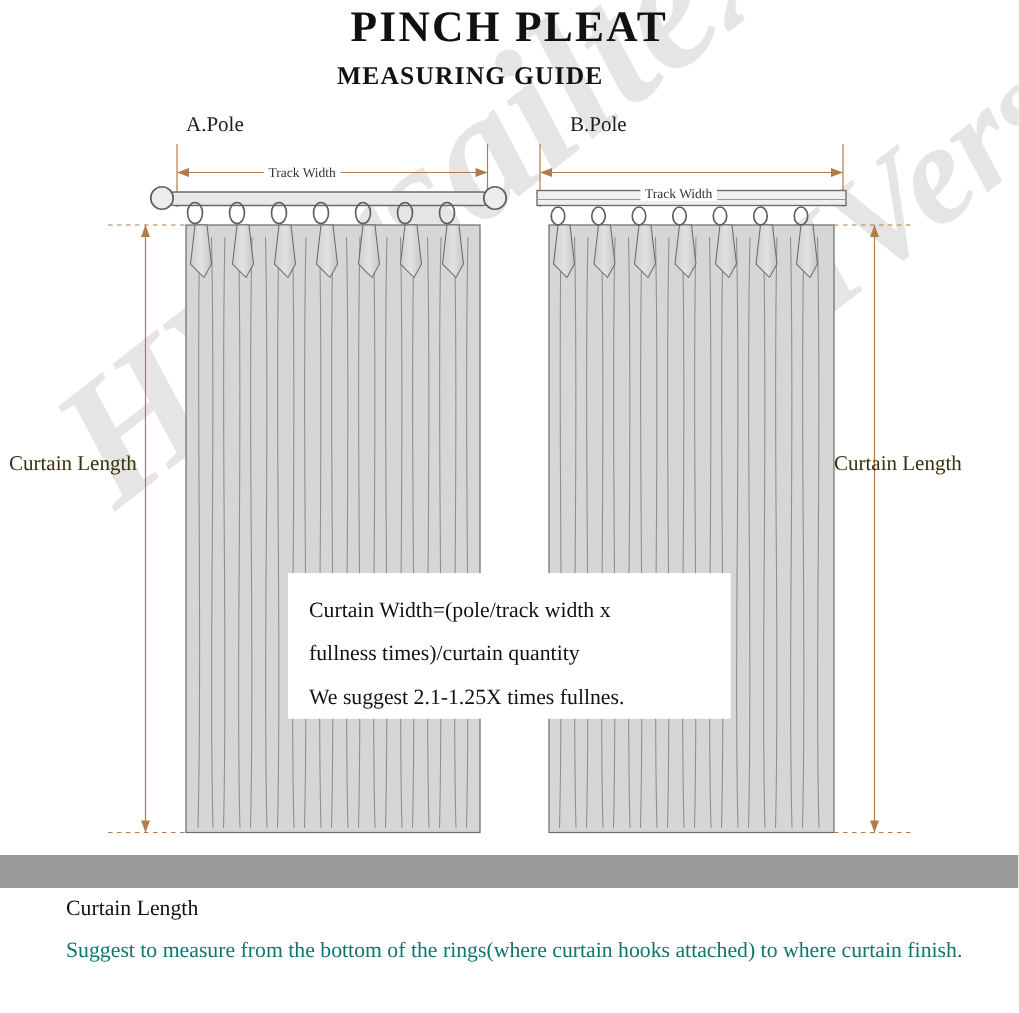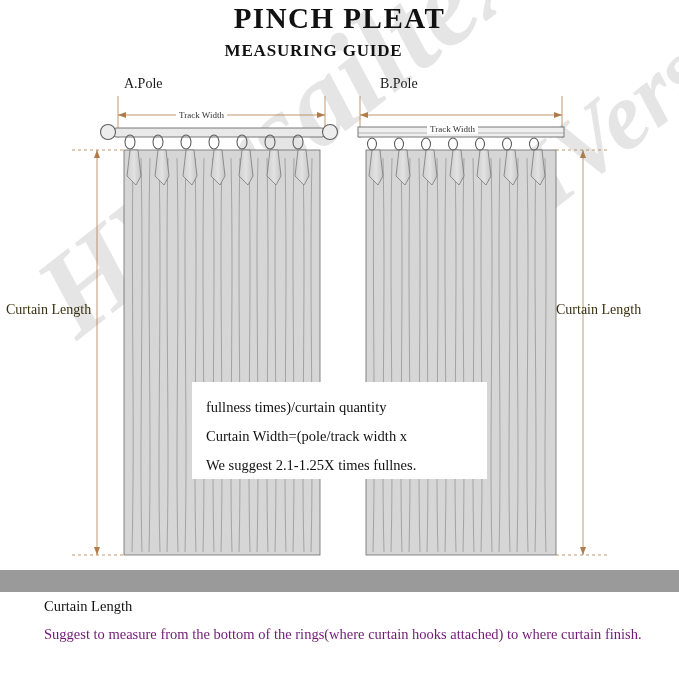--- a/index.html
+++ b/index.html
@@ -123,21 +123,21 @@
     color: #111;
     font-family: "Liberation Serif", serif;
   }
   #footer-text {
     position: absolute;
     left: 44px;
     top: 622px;
     width: 610px;
     font-size: 14.5px;
     line-height: 24px;
-    color: #701a75;
+    color: #0f766e;
     font-family: "Liberation Serif", serif;
   }
 
   
   .watermark {
     position: absolute;
     font-family: "Liberation Serif", serif;
     color: rgba(170,170,170,0.30);
     font-style: italic;
     font-weight: bold;
@@ -325,22 +325,22 @@
   <div class="panel-caption" id="caption-a">A.Pole</div>
   <div class="panel-caption" id="caption-b">B.Pole</div>
 
   <div class="width-label" id="label-pole-width">Track Width</div>
   <div class="width-label" id="label-track-width">Track Width</div>
 
   <div class="length-label" id="length-left">Curtain Length</div>
   <div class="length-label" id="length-right">Curtain Length</div>
 
   <div id="formula-box">
+    <div class="line">Curtain Width=(pole/track width x</div>
     <div class="line">fullness times)/curtain quantity</div>
-    <div class="line">Curtain Width=(pole/track width x</div>
     <div class="line">We suggest 2.1-1.25X times fullnes.</div>
   </div>
 
   <div id="footer-bar"></div>
   <div id="footer-body"></div>
   <div id="footer-title">Curtain Length</div>
   <div id="footer-text">Suggest to measure from the bottom of the rings(where curtain hooks attached) to where curtain finish.</div>
 
 </div>
 

